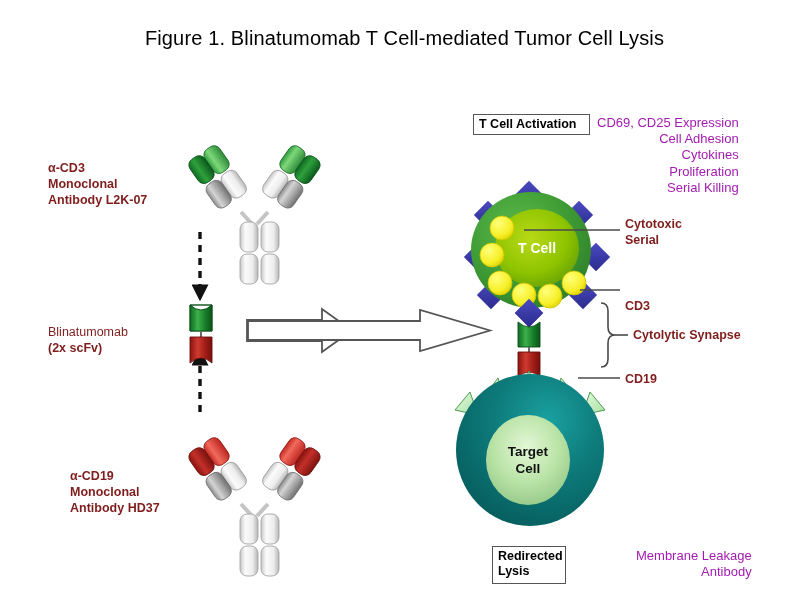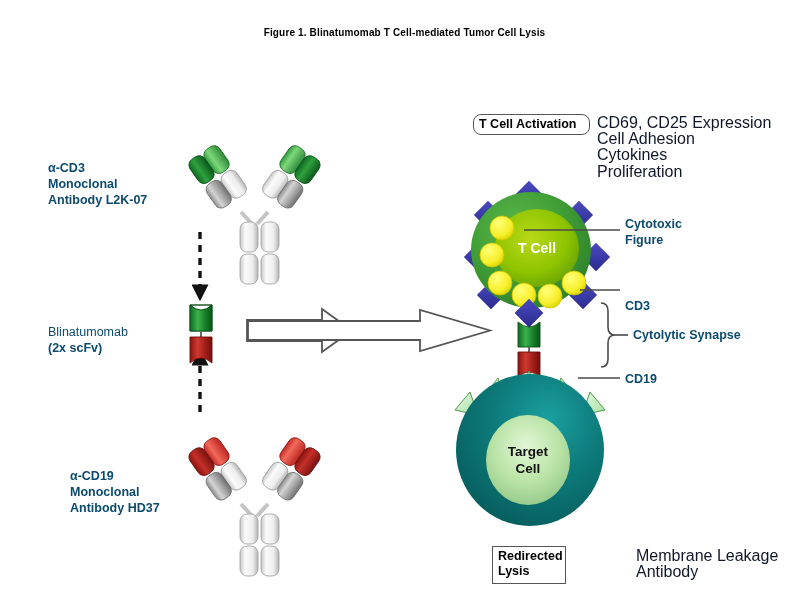--- a/index.html
+++ b/index.html
@@ -5,34 +5,34 @@
   html,body{margin:0;padding:0;background:#ffffff;}
   body{
     width:809px;height:610px;position:relative;overflow:hidden;
     font-family:"Liberation Sans","DejaVu Sans",sans-serif;
     color:#111111;
   }
   #stage{position:absolute;inset:0;width:809px;height:610px;}
 
   .figure-title{
     position:absolute;left:0;top:27px;width:809px;text-align:center;
-    font-size:10px;font-weight:bold;letter-spacing:0.15px;color:#000;
+    font-size:20px;font-weight:normal;letter-spacing:0.15px;color:#000;
   }
 
-  .lbl{position:absolute;font-size:12.5px;line-height:16px;color:#0c4a6e;}
+  .lbl{position:absolute;font-size:12.5px;line-height:16px;color:#7f1d1d;}
   .lbl.b{font-weight:bold;}
   .lbl .reg{font-weight:bold;}
 
   .boxed{
     position:absolute;border:1.4px solid #555;background:#fff;
     font-size:12.5px;font-weight:bold;line-height:15px;color:#000;
     padding:2px 5px 3px 5px;box-sizing:border-box;
   }
 
-  .rtext{position:absolute;font-size:16px;line-height:16.2px;color:#0f172a;}
+  .rtext{position:absolute;font-size:13px;line-height:16.2px;color:#a21caf;text-align:right;}
   .rtext div{white-space:nowrap;}
 
   svg.layer{position:absolute;left:0;top:0;width:809px;height:610px;overflow:visible;}
 </style>
 </head>
 <body>
 
 <div id="stage">
 
   <div class="figure-title">Figure 1.  Blinatumomab T Cell-mediated Tumor Cell Lysis</div>
@@ -47,44 +47,45 @@
     <div class="b">Blinatumomab</div>
     <div class="reg">(2x scFv)</div>
   </div>
 
   <div class="lbl b" style="left:48px;top:468px;margin-left:22px;">
     <div>α-CD19</div>
     <div>Monoclonal</div>
     <div>Antibody HD37</div>
   </div>
 
-  <div class="boxed" style="left:473px;top:114px;width:117px;height:21px;border-radius:8px;">
+  <div class="boxed" style="left:473px;top:114px;width:117px;height:21px;">
     <span>T Cell Activation</span>
   </div>
 
   <div class="boxed" style="left:492px;top:546px;width:74px;height:38px;">
     <div>Redirected</div>
     <div>Lysis</div>
   </div>
 
   <div class="rtext" style="left:597px;top:115px;">
     <div>CD69, CD25 Expression</div>
     <div>Cell Adhesion</div>
     <div>Cytokines</div>
     <div>Proliferation</div>
+    <div>Serial Killing</div>
   </div>
 
   <div class="rtext" style="left:608px;top:548px;margin-left:28px;">
     <div>Membrane Leakage</div>
     <div>Antibody</div>
   </div>
 
   <div class="lbl b" style="left:625px;top:216px;">
     <div>Cytotoxic</div>
-    <div>Figure</div>
+    <div>Serial</div>
   </div>
 
   <div class="lbl b" style="left:625px;top:282px;margin-top:16px;">CD3</div>
 
   <div class="lbl b" style="left:633px;top:327px;">Cytolytic Synapse</div>
 
   <div class="lbl b" style="left:625px;top:371px;">CD19</div>
 
   <svg class="layer" viewBox="0 0 809 610">
     <defs>

